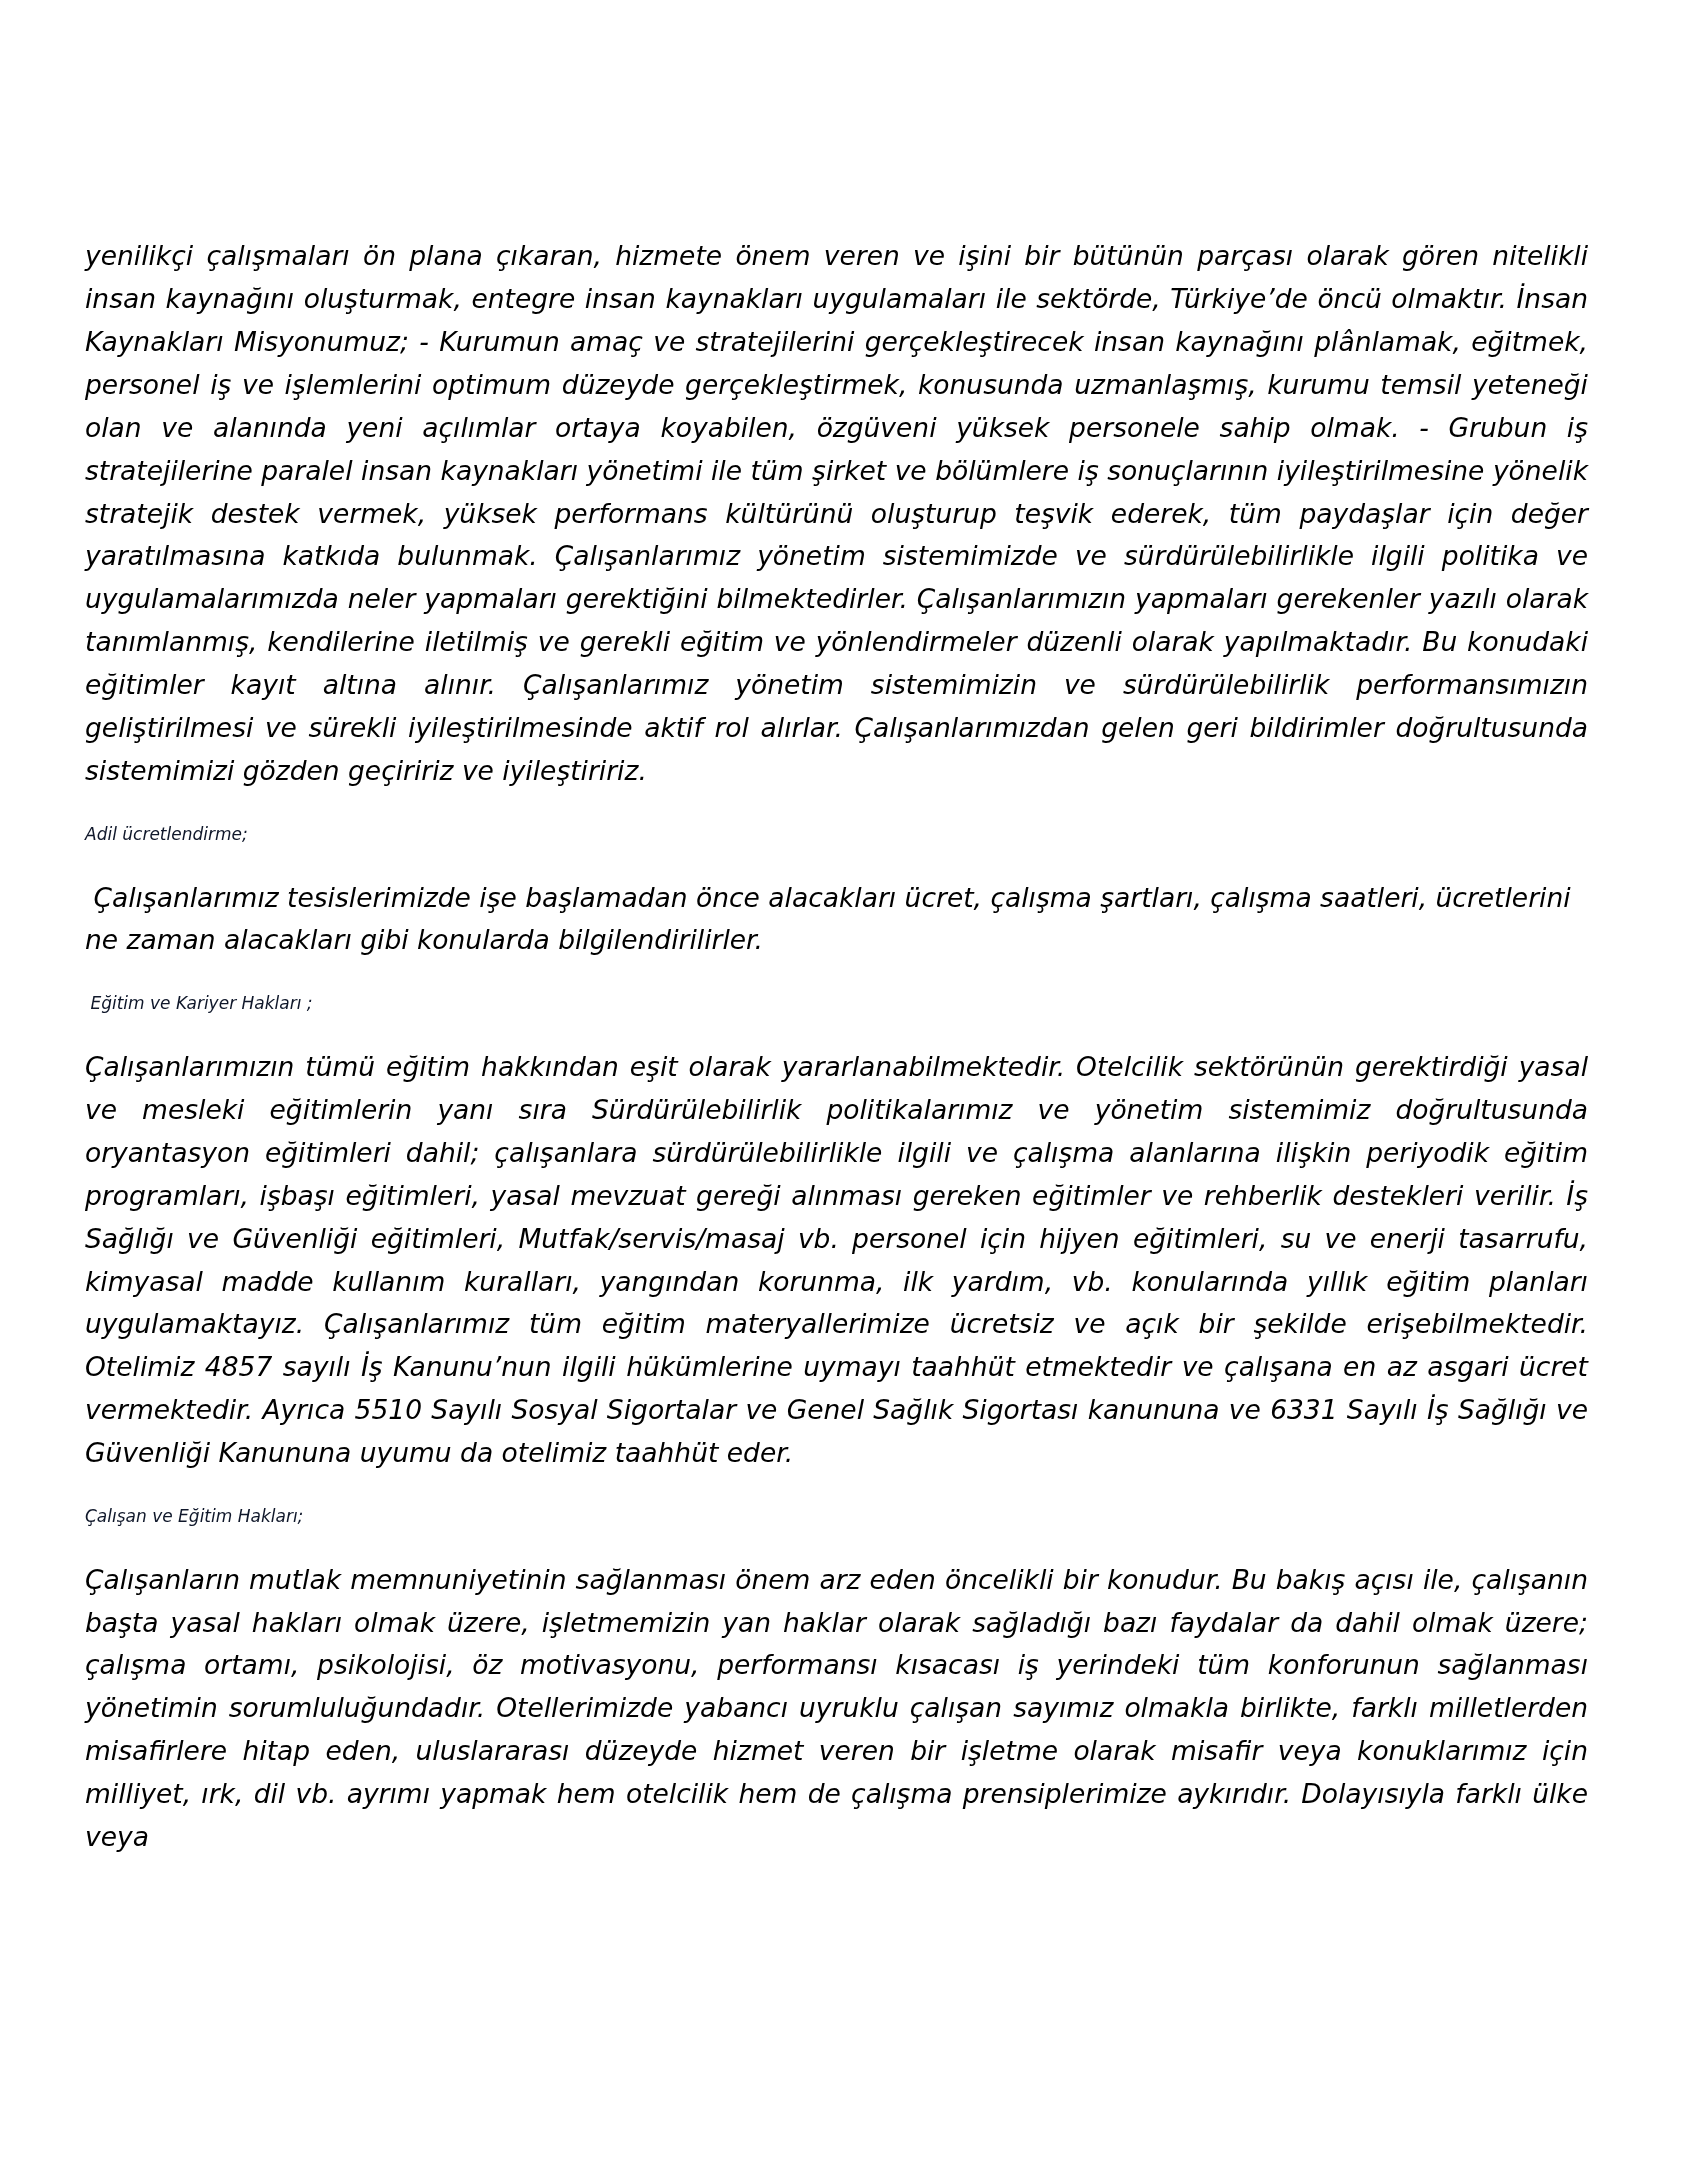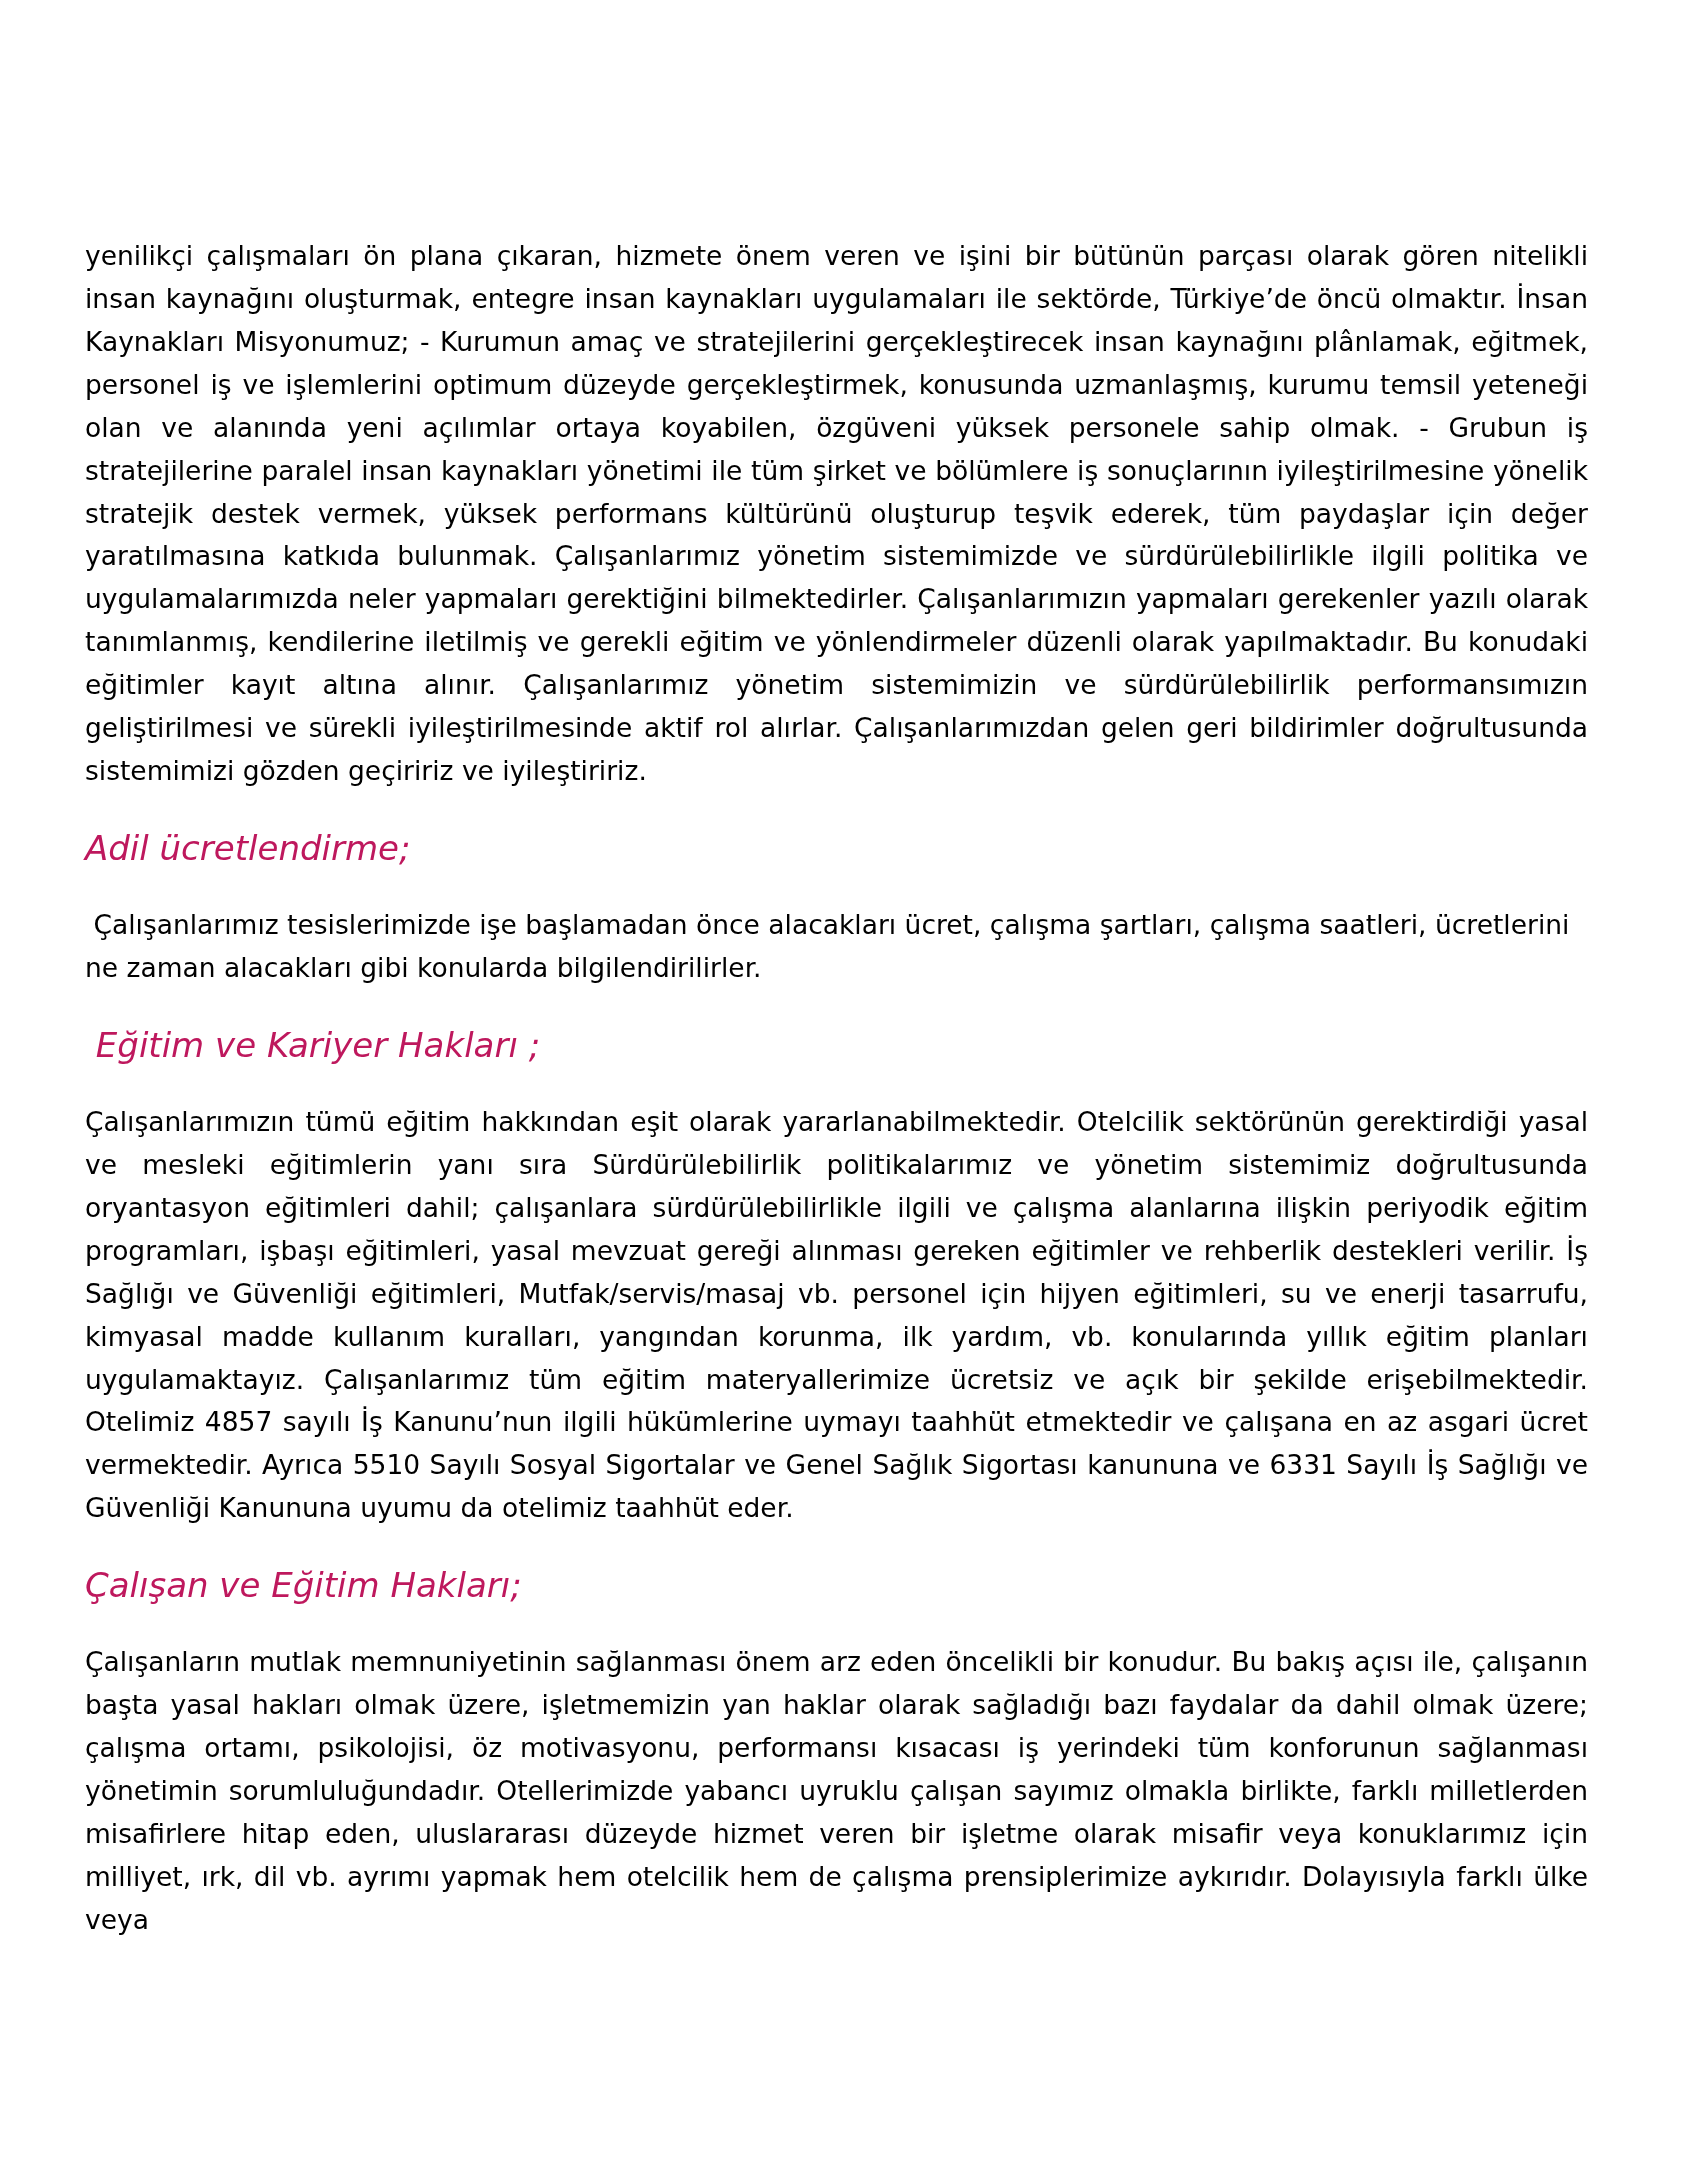--- a/index.html
+++ b/index.html
@@ -19,41 +19,42 @@
     overflow: hidden;
   }
 
   .doc-body {
     width: 1503px;
   }
 
   p.para {
     margin: 0 0 28px 0;
     font-family: "DejaVu Sans", sans-serif;
+    font-style: italic;
     font-size: 26.5px;
     line-height: 1.62;
     color: #000000;
     text-align: justify;
     text-justify: inter-word;
     white-space: pre-wrap;
     hyphens: none;
     -webkit-hyphens: none;
   }
 
   p.para.flush {
     text-align: left;
   }
 
   p.heading {
     margin: 0 0 28px 0;
     font-family: "DejaVu Sans", sans-serif;
     font-style: italic;
-    font-size: 34px;
+    font-size: 17px;
     line-height: 1.62;
-    color: #be185d;
+    color: #0f172a;
     text-align: left;
     white-space: pre-wrap;
   }
 
   p.para:last-child,
   p.heading:last-child {
     margin-bottom: 12px;
   }
 </style>
 </head>

